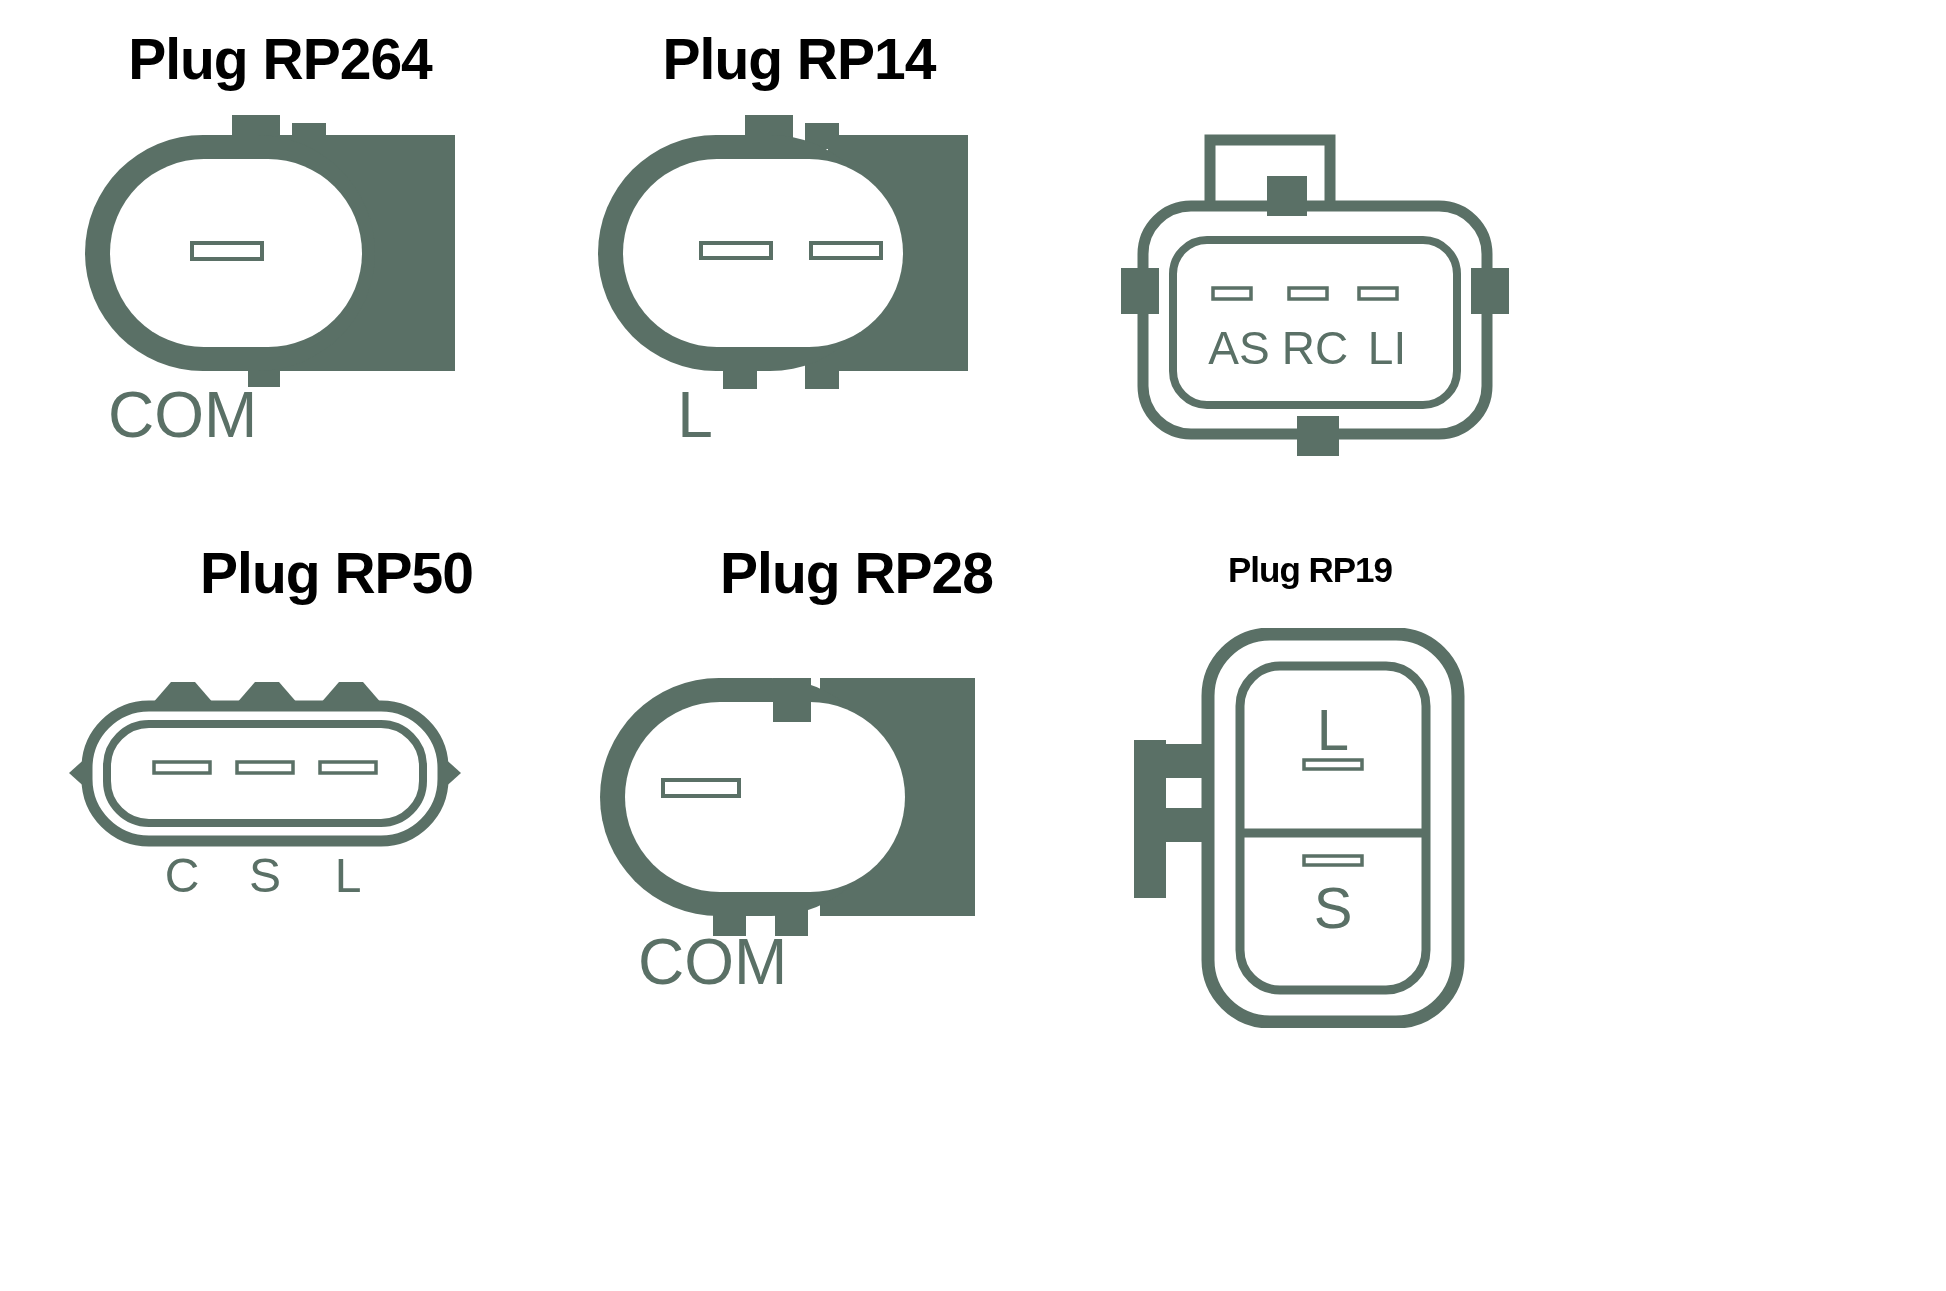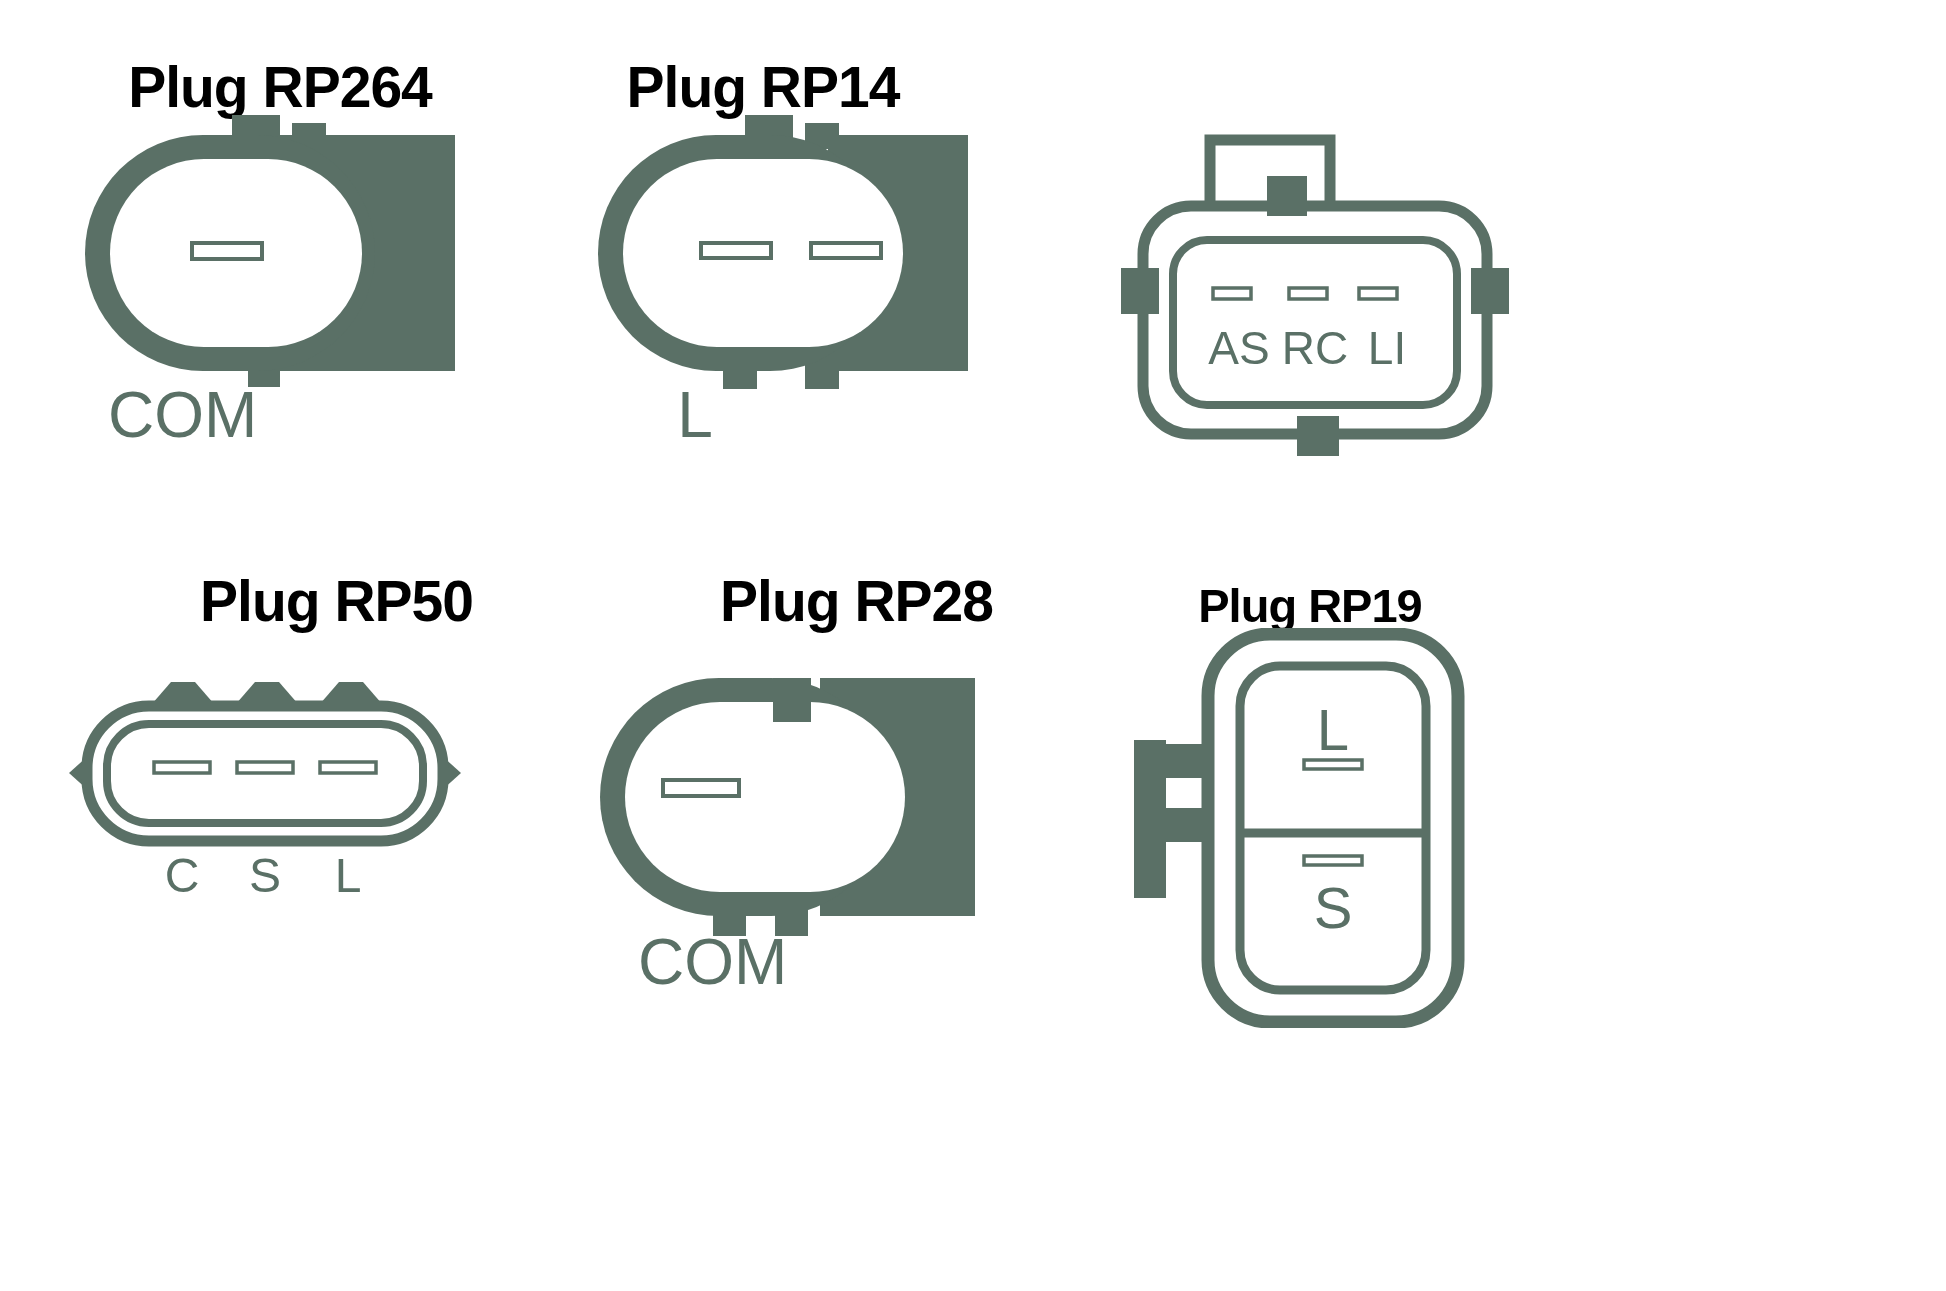--- a/index.html
+++ b/index.html
@@ -13,23 +13,22 @@
     overflow: hidden;
   }
   .title {
     position: absolute;
     font-weight: bold;
     font-size: 57px;
     color: var(--title-color);
     text-align: center;
     white-space: nowrap;
     letter-spacing: -1px;
-    margin-top: 28px;
   }
-  .title.small { font-size: 47px; }
+  .title.small { font-size: 35px; }
   svg.plug { position: absolute; color: var(--shape-color); display: block; }
   .pin-label {
     position: absolute;
     color: var(--shape-color);
     font-size: 64px;
     white-space: nowrap;
   }
   .pin-label.sz48 { font-size: 48px; }
   .pin-label.ctr { text-align: center; }
   svg text { font-family: "Liberation Sans", sans-serif; }
@@ -46,21 +45,21 @@
       <rect x="212" y="8" width="34" height="26"></rect>
       <rect x="168" y="242" width="32" height="30"></rect>
       <rect x="195" y="20" width="180" height="236"></rect>
       <rect x="5" y="20" width="290" height="236" rx="118" ry="118"></rect>
     </g>
     <rect x="30" y="44" width="252" height="188" rx="94" ry="94" fill="#ffffff"></rect>
     <rect x="112" y="128" width="70" height="16" fill="#ffffff" stroke="currentColor" stroke-width="4"></rect>
   </svg>
   <div class="pin-label" style="left:108px; top:378px;">COM</div>
 
-  <div class="title" style="left:558px; top:26px; width:410px;">Plug RP14</div>
+  <div class="title" style="left:594px; top:26px; width:410px;">Plug RP14</div>
   <svg class="plug" style="left:593px; top:115px;" width="390" height="278" viewBox="0 0 390 278">
     <g fill="currentColor">
       <rect x="152" y="0" width="48" height="40"></rect>
       <rect x="212" y="8" width="34" height="26"></rect>
       <rect x="130" y="240" width="34" height="34"></rect>
       <rect x="212" y="240" width="34" height="34"></rect>
       <rect x="235" y="20" width="140" height="236"></rect>
       <rect x="5" y="20" width="290" height="236" rx="118" ry="118"></rect>
     </g>
     <rect x="30" y="44" width="280" height="188" rx="94" ry="94" fill="#ffffff"></rect>

